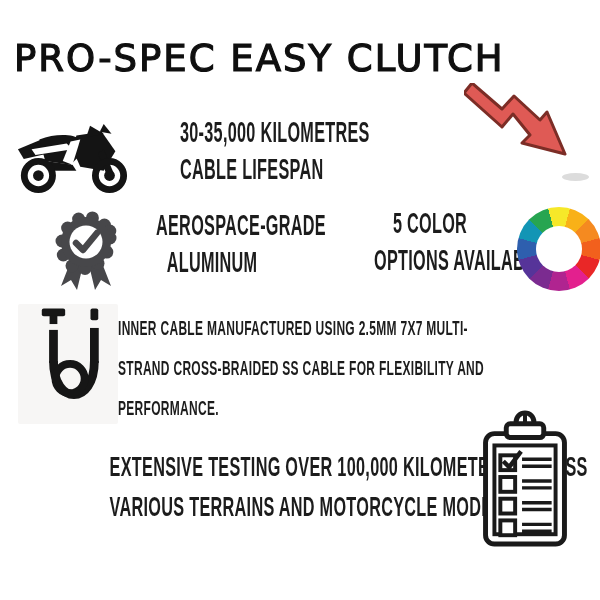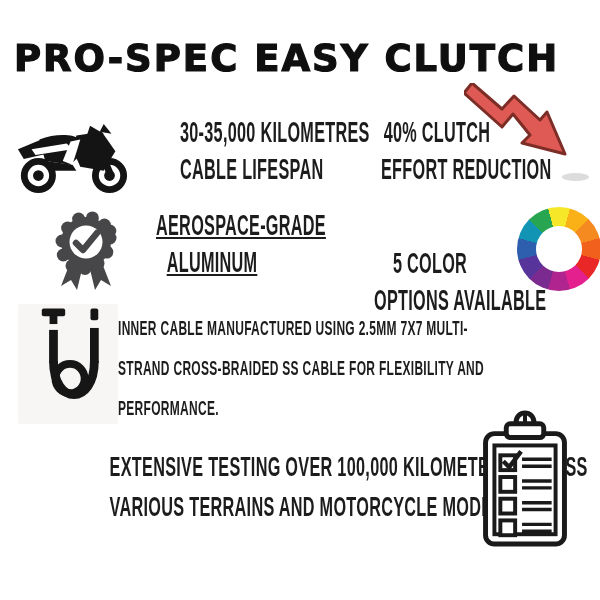--- a/index.html
+++ b/index.html
@@ -8,21 +8,21 @@
     width:600px;height:600px;
     background:#ffffff;
     overflow:hidden;
     font-family:"Liberation Sans",sans-serif;
   }
   .abs{position:absolute;}
   
   .headline{
     position:absolute;left:14px;top:40px;
     font-family:"DejaVu Sans",sans-serif;
-    font-weight:700;font-size:37px;line-height:38px;
+    font-weight:400;font-size:37px;line-height:38px;
     letter-spacing:2px;color:#0f0f0f;
     -webkit-text-stroke:1.2px #0f0f0f;
     white-space:nowrap;
   }
   
   .feat-text{
     position:absolute;text-align:center;
     font-weight:700;font-size:29px;line-height:37px;
     color:#1c1c1c;letter-spacing:0.5px;
   }
@@ -80,24 +80,20 @@
     <circle cx="23" cy="57" r="14.5" fill="none" stroke="#141414" stroke-width="7"></circle>
     <circle cx="23" cy="57" r="5.5" fill="#141414"></circle>
     <circle cx="96" cy="57" r="14.5" fill="none" stroke="#141414" stroke-width="7"></circle>
     <circle cx="96" cy="57" r="5.5" fill="#141414"></circle>
   </svg>
   <div class="feat-text" style="left:136px;top:114px;width:200px;">
     <span class="cond-line">30-35,000 KILOMETRES</span>
     <span class="cond-line">CABLE LIFESPAN</span>
   </div>
 
-  <div class="feat-text" style="left:337px;top:114px;width:200px;">
-    <span class="cond-line">40% CLUTCH</span>
-    <span class="cond-line">EFFORT REDUCTION</span>
-  </div>
 
   <svg class="abs" style="left:50px;top:202px;" width="72" height="92" viewBox="0 0 72 92">
     <g fill="#47474a">
       <polygon points="22,56 34,59 27,88 21,78 11,84"></polygon>
       <polygon points="50,56 38,59 45,88 51,78 61,84"></polygon>
       <g>
         <circle cx="60" cy="36" r="6.5"></circle>
           <circle cx="56.8" cy="50.1" r="6.5"></circle>
         <circle cx="48" cy="61.4" r="6.5"></circle>
           <circle cx="35" cy="66.4" r="6.5"></circle>
@@ -108,26 +104,26 @@
         <circle cx="28.6" cy="17.1" r="6.5"></circle>
           <circle cx="42.4" cy="15.9" r="6.5"></circle>
         <circle cx="54.4" cy="23.1" r="6.5"></circle>
           <circle cx="59.8" cy="29" r="6.5"></circle>
       </g>
       <circle cx="36" cy="40" r="25"></circle>
     </g>
     <circle cx="36" cy="40" r="16.5" fill="#ffffff"></circle>
     <path d="M26,41 L33,48 L47,31" fill="none" stroke="#47474a" stroke-width="6.5" stroke-linecap="round" stroke-linejoin="round"></path>
   </svg>
-  <div class="feat-text" style="left:112px;top:207px;width:200px;text-decoration:underline;">
+  <div class="feat-text" style="left:112px;top:207px;width:200px;">
     <span class="cond-line">AEROSPACE-GRADE</span>
     <span class="cond-line">ALUMINUM</span>
   </div>
 
-  <div class="feat-text" style="left:330px;top:205px;width:200px;margin-top:40px;">
+  <div class="feat-text" style="left:330px;top:205px;width:200px;">
     <span class="cond-line">5 COLOR</span>
     <span class="cond-line">OPTIONS AVAILABLE</span>
   </div>
   <div class="wheel" style="background: conic-gradient(from -15deg, rgb(246, 232, 41) 0deg, rgb(246, 232, 41) 30deg, rgb(249, 177, 23) 30deg, rgb(249, 177, 23) 60deg, rgb(245, 138, 32) 60deg, rgb(245, 138, 32) 90deg, rgb(242, 96, 29) 90deg, rgb(242, 96, 29) 120deg, rgb(233, 39, 39) 120deg, rgb(233, 39, 39) 150deg, rgb(227, 32, 142) 150deg, rgb(227, 32, 142) 180deg, rgb(176, 36, 144) 180deg, rgb(176, 36, 144) 210deg, rgb(123, 43, 144) 210deg, rgb(123, 43, 144) 240deg, rgb(86, 52, 153) 240deg, rgb(86, 52, 153) 270deg, rgb(46, 95, 174) 270deg, rgb(46, 95, 174) 300deg, rgb(18, 149, 181) 300deg, rgb(18, 149, 181) 330deg, rgb(39, 165, 81) 330deg, rgb(39, 165, 81) 360deg);">
     <div class="wheel-hole"></div>
   </div>
 
   <div class="cable-panel"></div>
   <svg class="abs" style="left:34px;top:306px;" width="74" height="114" viewBox="0 0 76 116">
     <g fill="#161616">

